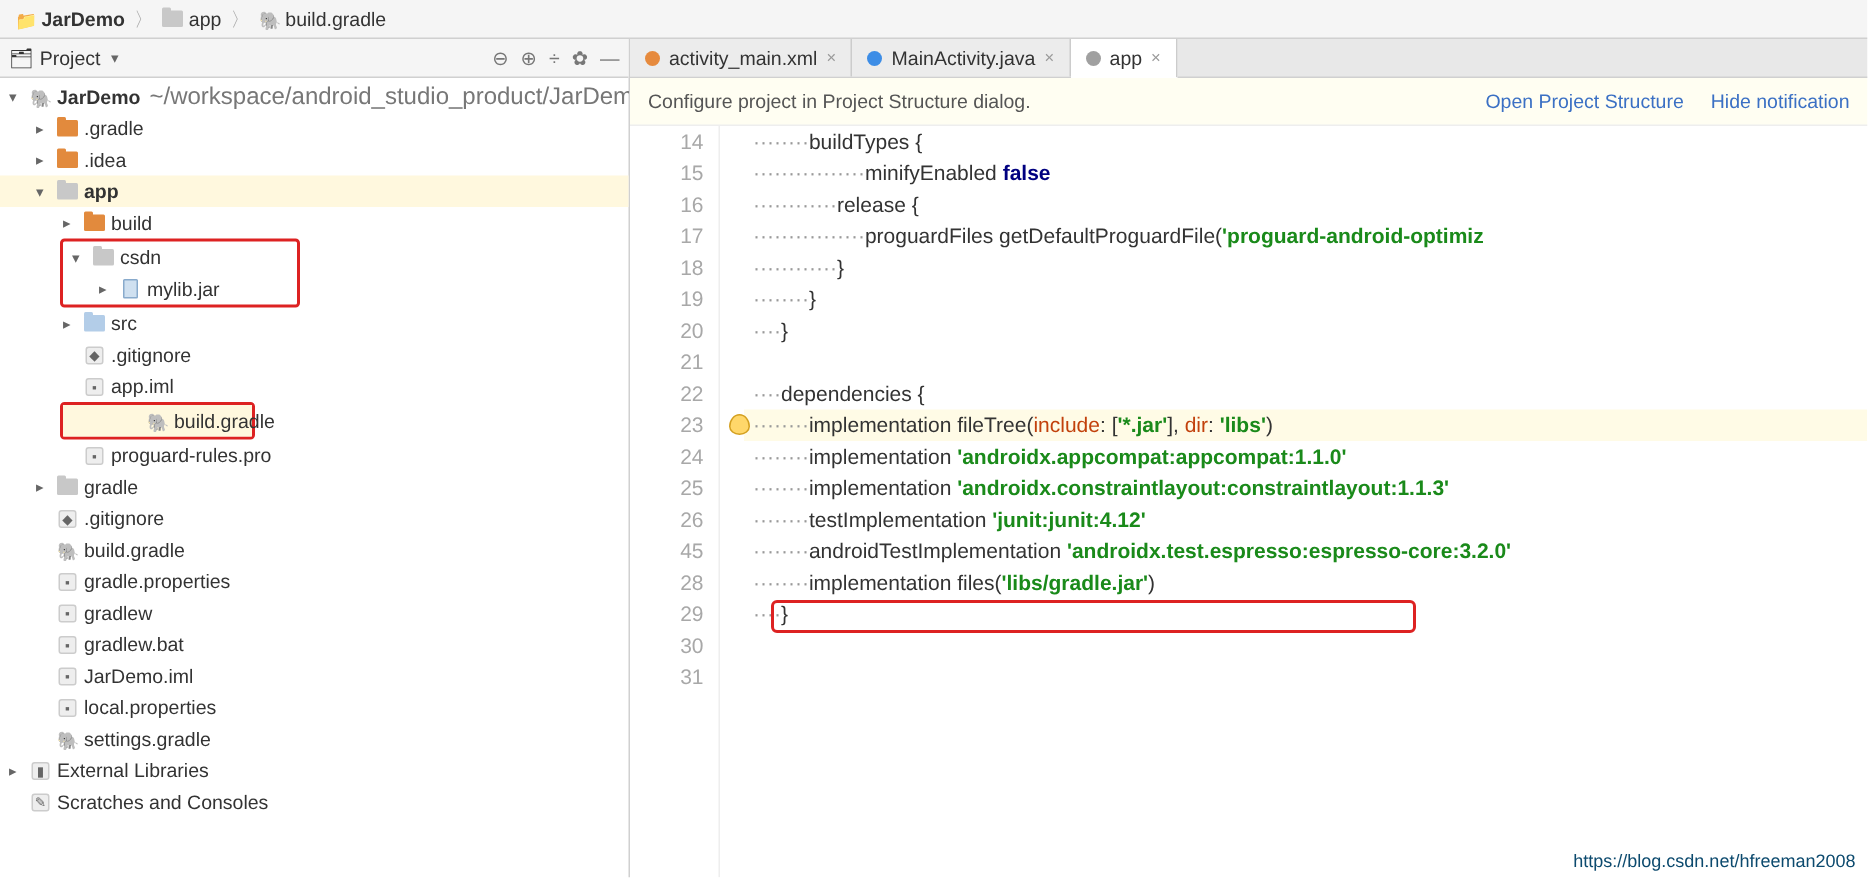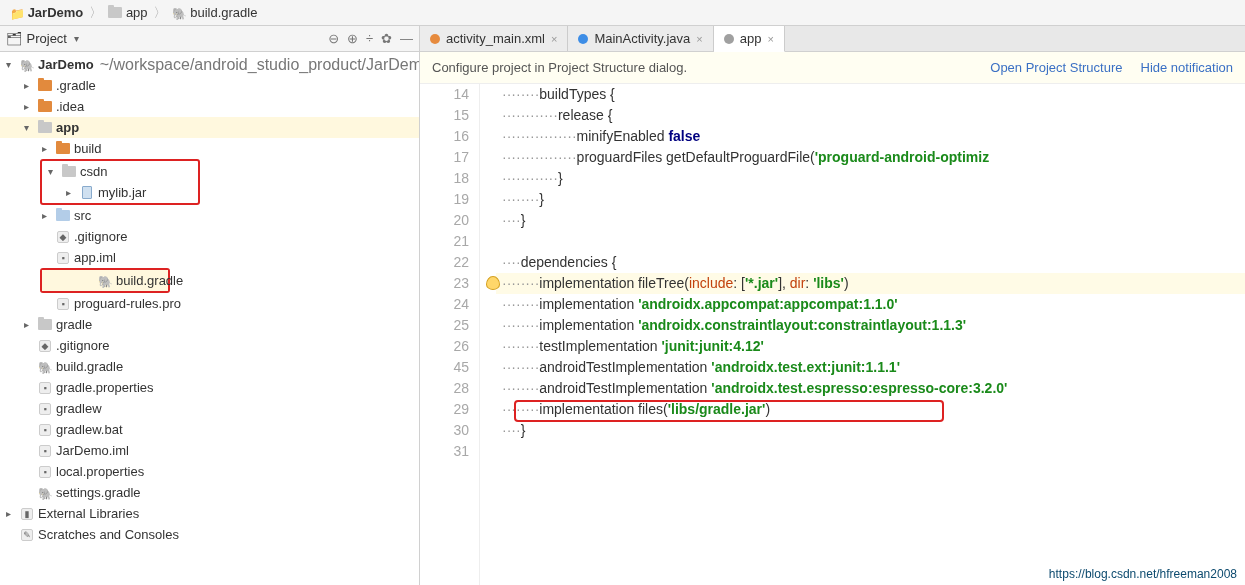--- a/index.html
+++ b/index.html
@@ -319,33 +319,32 @@
           <div>26</div>
           <div>45</div>
           <div>28</div>
           <div>29</div>
           <div>30</div>
           <div>31</div>
         </div>
       <div class="fold"></div>
       <div class="lines" id="lines">
           <div class="line"><span class="tok-dot">········</span>buildTypes&nbsp;{</div>
+          <div class="line"><span class="tok-dot">················</span>minifyEnabled&nbsp;<span class="tok-bool">false</span></div>
           <div class="line"><span class="tok-dot">············</span>release&nbsp;{</div>
-          <div class="line"><span class="tok-dot">················</span>minifyEnabled&nbsp;<span class="tok-bool">false</span></div>
           <div class="line"><span class="tok-dot">················</span>proguardFiles&nbsp;getDefaultProguardFile(<span class="tok-str">'proguard-android-optimiz</span></div>
           <div class="line"><span class="tok-dot">············</span>}</div>
           <div class="line"><span class="tok-dot">········</span>}</div>
           <div class="line"><span class="tok-dot">····</span>}</div>
           <div class="line"></div>
           <div class="line"><span class="tok-dot">····</span>dependencies&nbsp;{</div>
           <div class="line current"><span class="tok-dot">········</span>implementation&nbsp;fileTree(<span class="tok-id">include</span>:&nbsp;[<span class="tok-str">'*.jar'</span>],&nbsp;<span class="tok-id">dir</span>:&nbsp;<span class="tok-str">'libs'</span>)</div>
           <div class="line"><span class="tok-dot">········</span>implementation&nbsp;<span class="tok-str">'androidx.appcompat:appcompat:1.1.0'</span></div>
           <div class="line"><span class="tok-dot">········</span>implementation&nbsp;<span class="tok-str">'androidx.constraintlayout:constraintlayout:1.1.3'</span></div>
           <div class="line"><span class="tok-dot">········</span>testImplementation&nbsp;<span class="tok-str">'junit:junit:4.12'</span></div>
-          <div class="line"><span class="tok-dot">········</span>androidTestImplementation&nbsp;<span class="tok-str">'androidx.test.ext:junit:1.1.1'</span></div>
           <div class="line"><span class="tok-dot">········</span>androidTestImplementation&nbsp;<span class="tok-str">'androidx.test.espresso:espresso-core:3.2.0'</span></div>
           <div class="line"><span class="tok-dot">········</span>implementation&nbsp;files(<span class="tok-str">'libs/gradle.jar'</span>)</div>
           <div class="line"><span class="tok-dot">····</span>}</div>
           <div class="line"></div>
         </div>
       <div class="bulb" style="top:192px"></div>
       <div class="red-box" style="left:94px; top:316px; width:430px; height:22px;"></div>
     </div>
   </div>
 </div>

